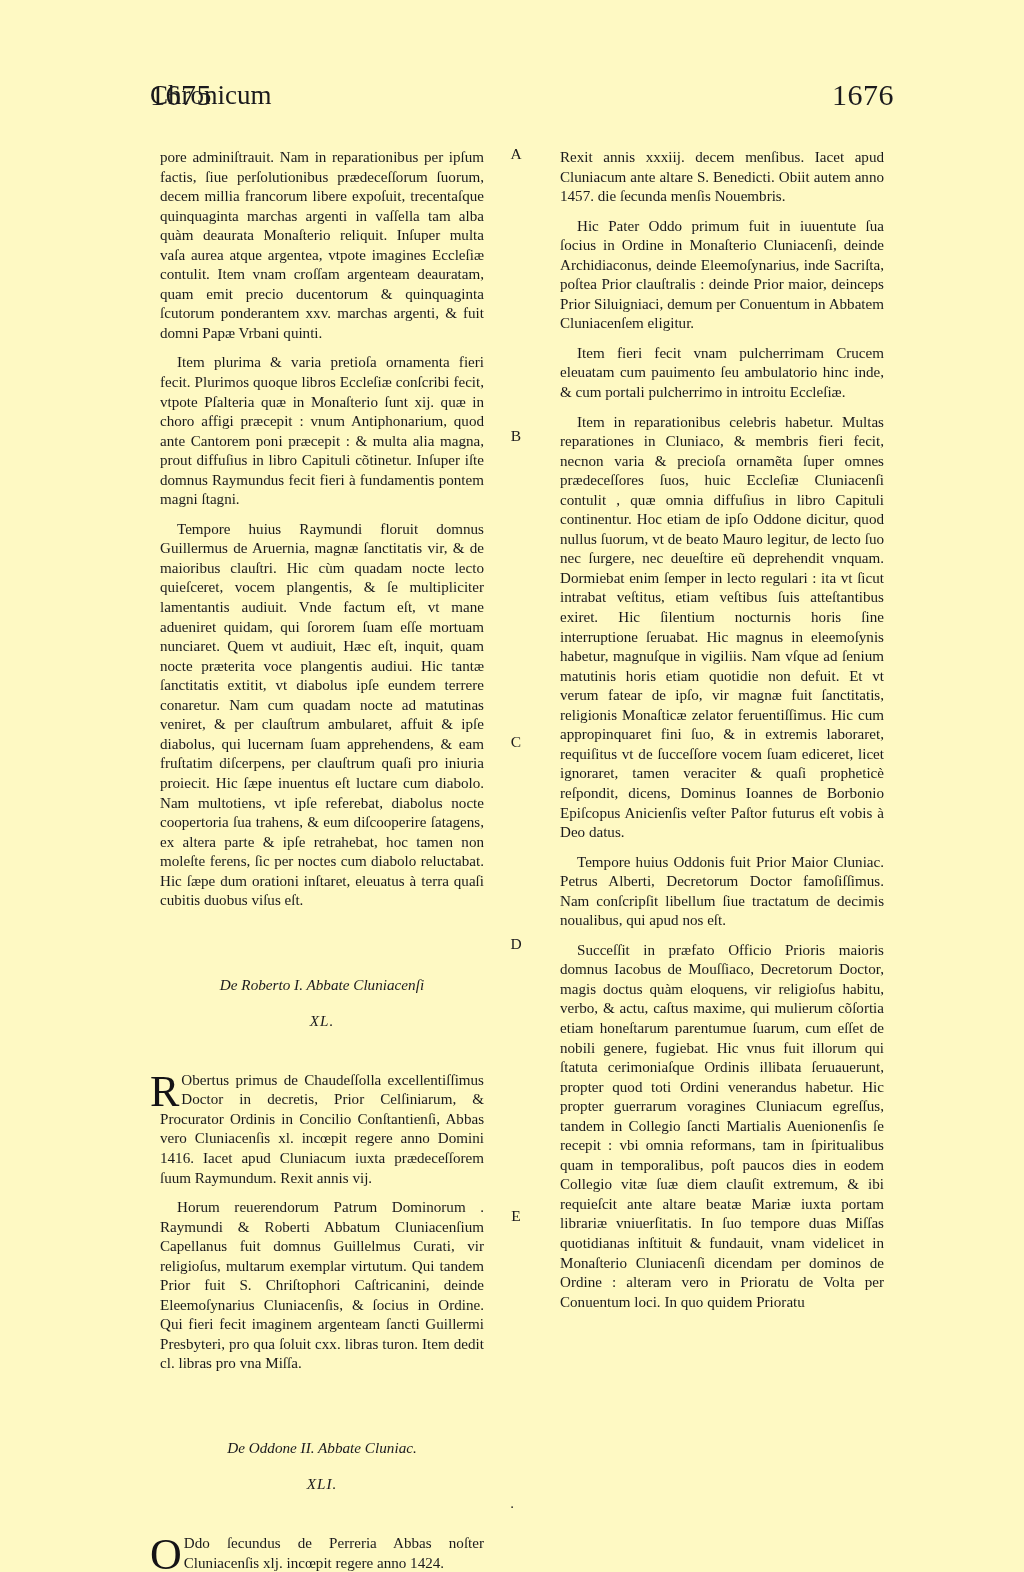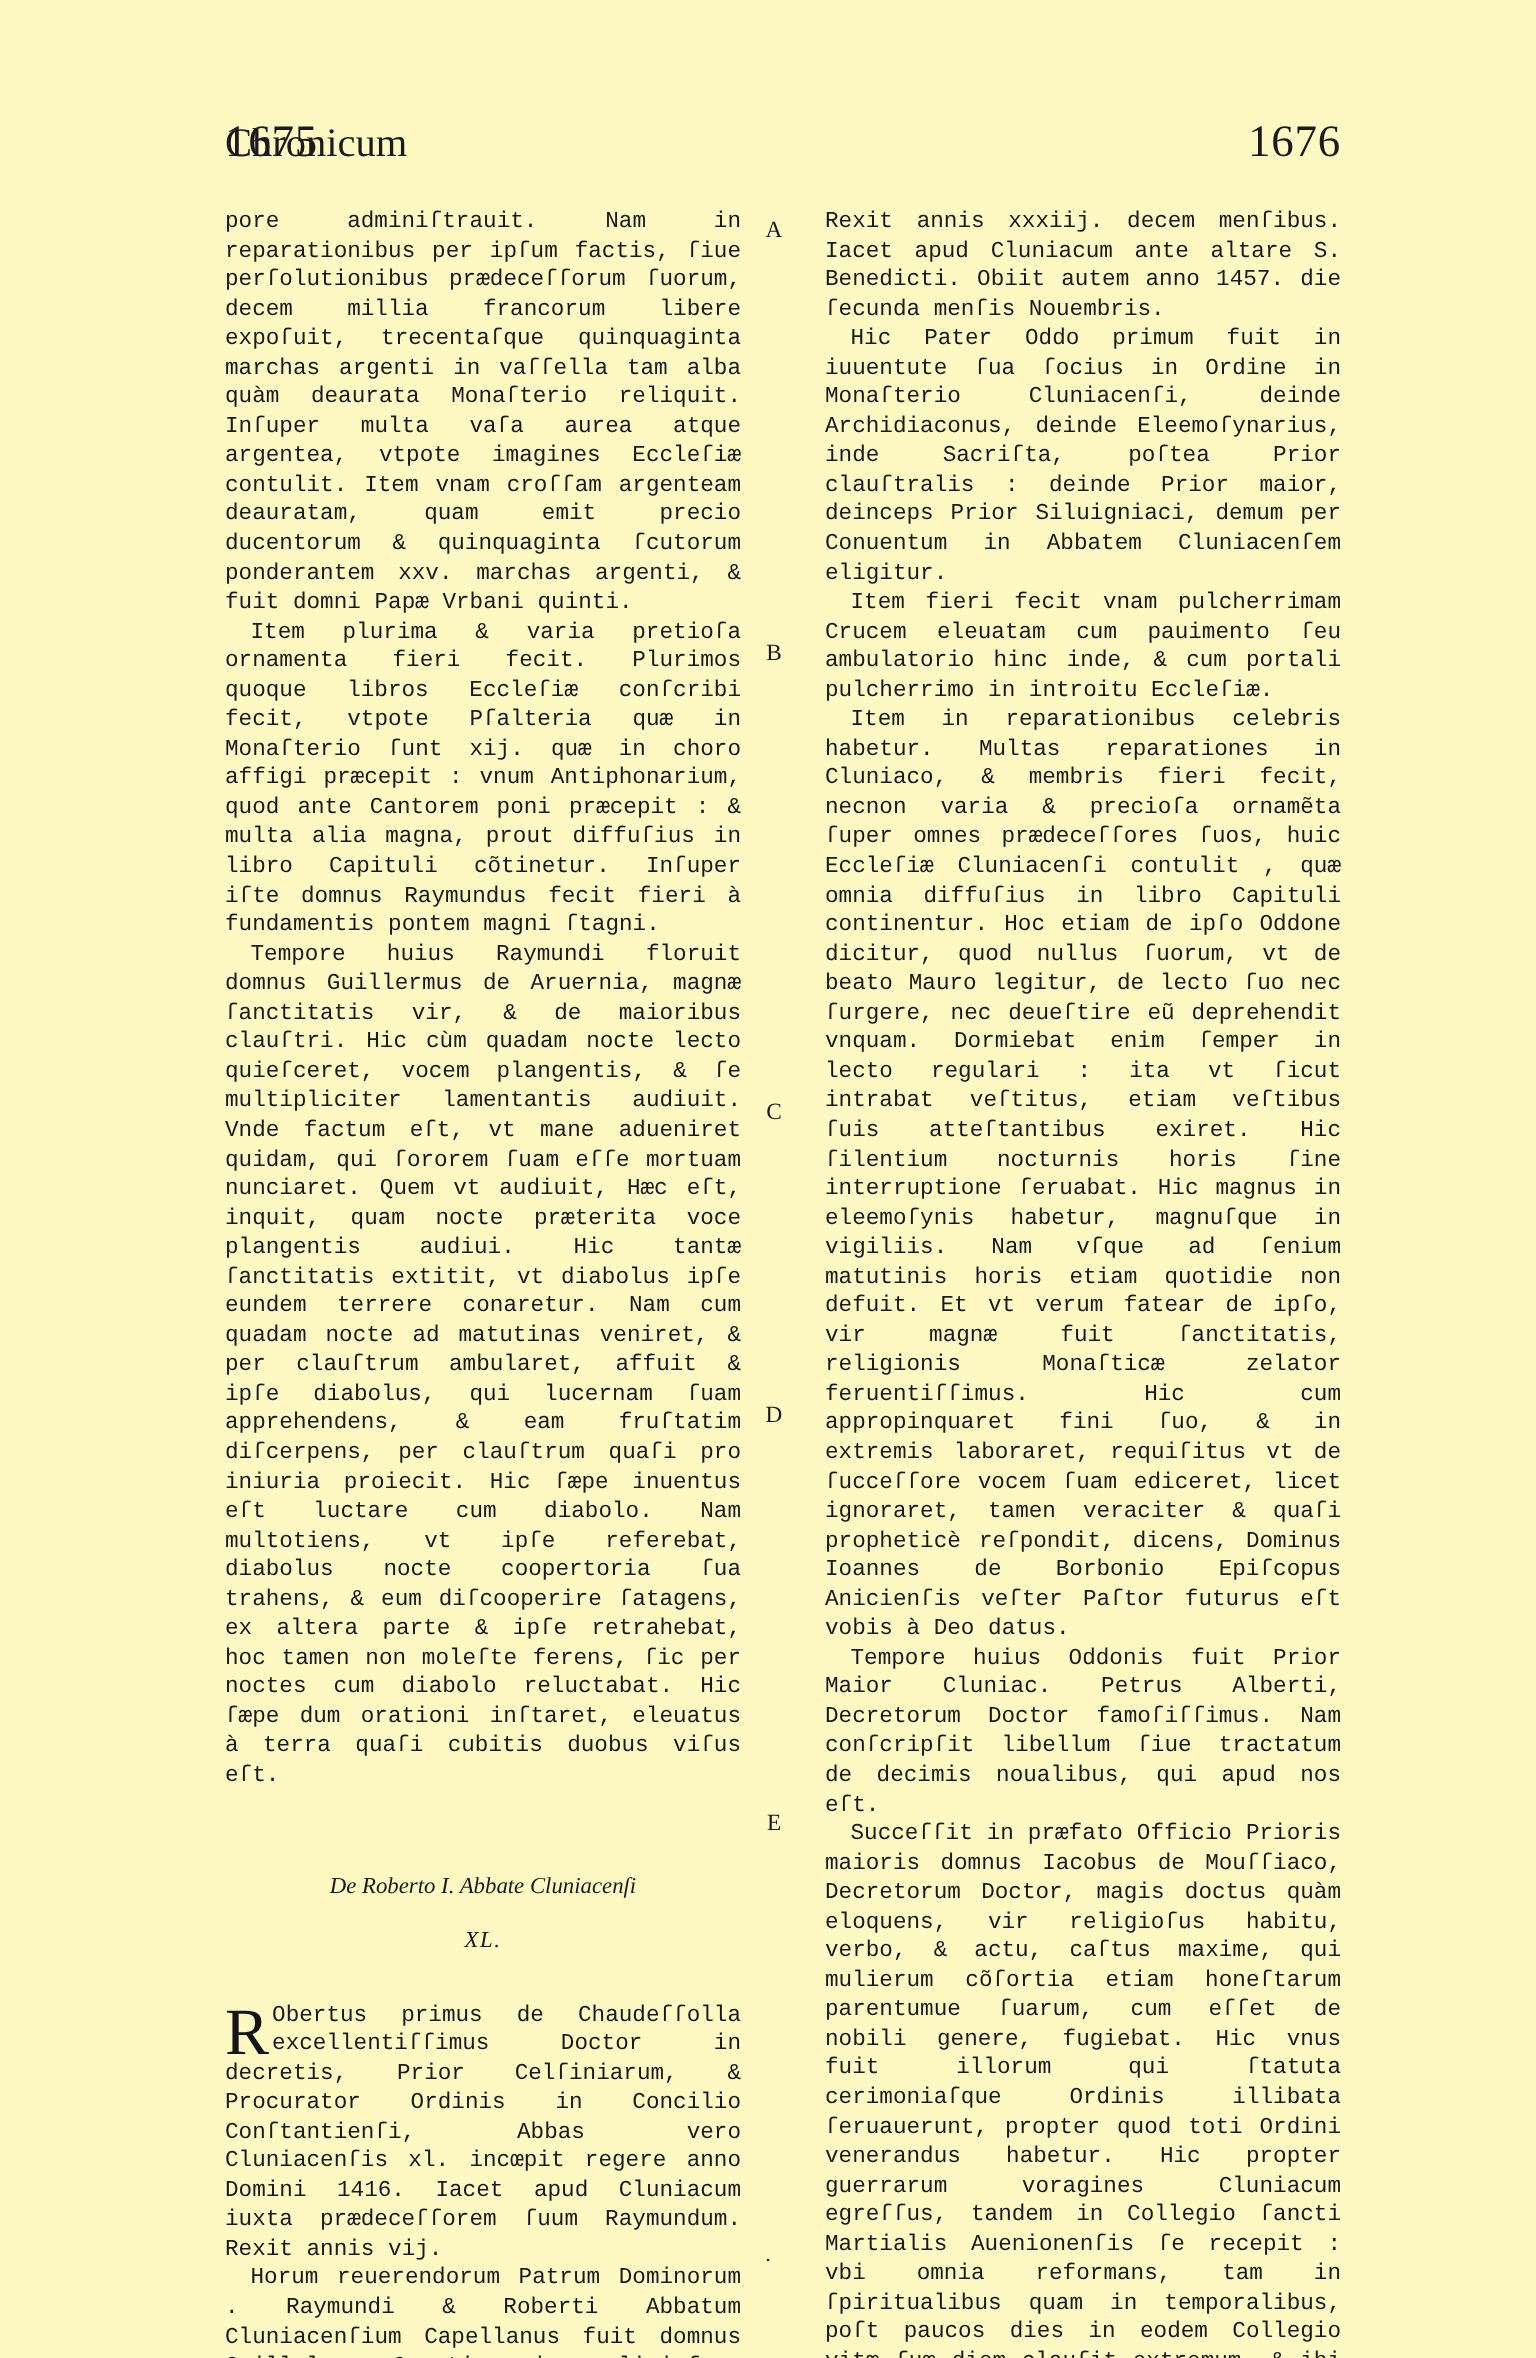--- a/index.html
+++ b/index.html
@@ -54,28 +54,27 @@
   }
   .col {
     position: absolute;
     top: 0;
     width: 344px;
   }
   .col-left  { left: 0; }
   .col-right { left: 400px; }
 
   p.para {
-    margin: 0;
+    margin: 10px;
     font-size: 15.1px;
     line-height: 19.55px;
     text-align: justify;
     text-justify: inter-word;
     hyphens: none;
     color: #1a191c;
-    font-family: Liberation Mono, monospace;
   }
   p.indent { text-indent: 17px; }
   p.noindent { text-indent: 0; }
 
   
   .section-head {
     margin: 16px;
     text-align: center;
     font-style: italic;
     font-size: 15.2px;

